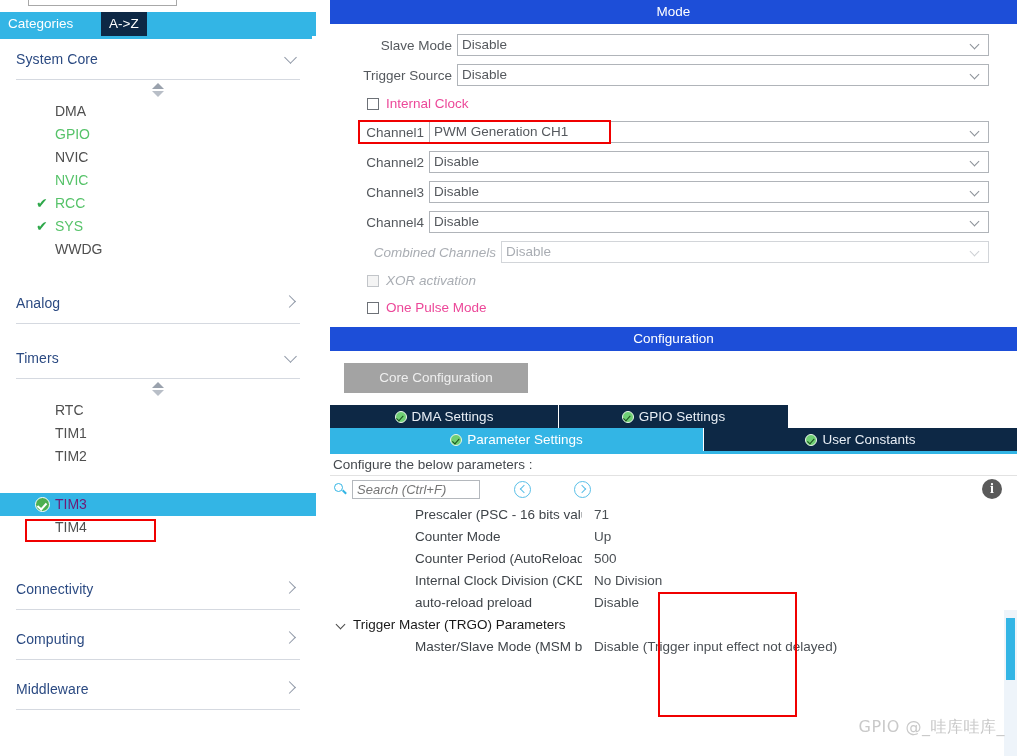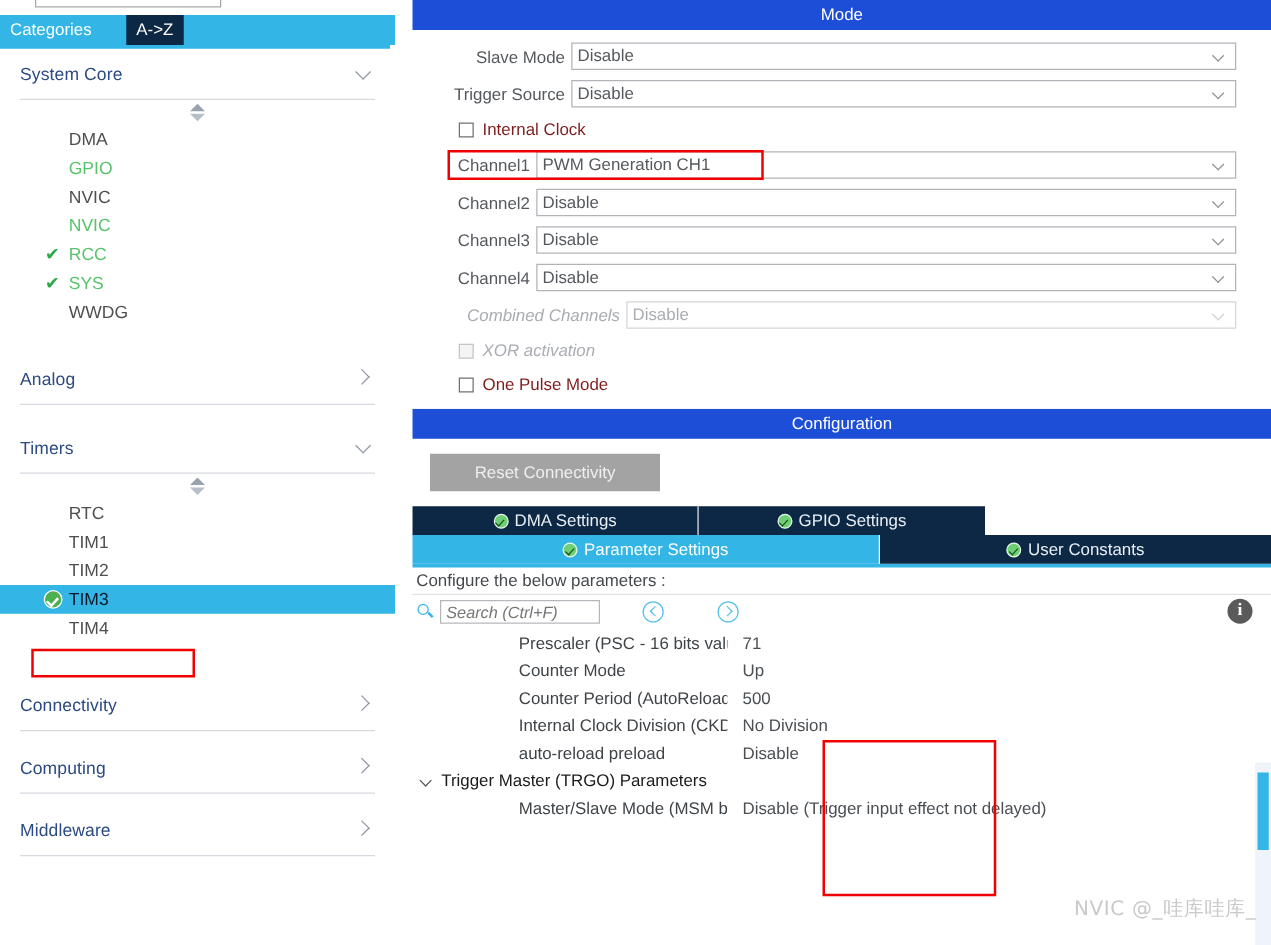--- a/index.html
+++ b/index.html
@@ -54,21 +54,21 @@
   }
   .spinner .up{top:3px;border-bottom:6px solid #9aa2ad;}
   .spinner .dn{top:11px;border-top:6px solid #b8bec7;}
 
   .peri-list{padding:0;margin:0;list-style:none;}
   .peri{
     position:relative;height:23px;line-height:23px;
     padding-left:55px;font-size:14px;color:#4f4f4f;white-space:nowrap;
   }
   .peri.green{color:#57c36a;}
-  .peri.selected{background:#33b5e5;color:#0f172a;width:290px;}
+  .peri.selected{background:#33b5e5;color:#701a75;width:290px;margin-top:25px;}
   .peri .tick{
     position:absolute;left:36px;top:0;height:23px;line-height:23px;
     color:#2ea84a;font-size:14px;font-weight:bold;
   }
   .peri .okbadge{
     position:absolute;left:35px;top:4px;width:15px;height:15px;border-radius:50%;
     background:#4caf50;border:1.5px solid #ffffff;box-sizing:border-box;
   }
   .peri .okbadge::after{
     content:"";position:absolute;left:3.2px;top:2.6px;width:4px;height:7px;
@@ -107,21 +107,21 @@
     transform:rotate(45deg);
   }
   .combo.disabled .arrow::before{border-color:#cdd0d4;}
 
   .check-row{display:flex;align-items:center;height:27px;padding-left:37px;}
   .cb{
     width:12px;height:12px;border:1px solid #6d7177;background:#fff;
     box-sizing:border-box;margin-right:7px;
   }
   .cb.disabled{border-color:#c2c5c9;background:#f4f4f4;}
-  .cb-label{font-size:13.5px;color:#7f1d1d;}
+  .cb-label{font-size:13.5px;color:#ec4899;}
   .cb-label.disabled{color:#a9adb3;font-style:italic;}
 
   
   .cfg-body{position:relative;background:#ffffff;}
   .reset-btn{
     margin:12px 0 0 14px;width:184px;height:30px;line-height:30px;text-align:center;
     background:#a3a3a3;color:#efefef;font-size:13.5px;
   }
   .tabs-row{display:flex;height:23px;margin-top:12px;}
   .ctab{
@@ -367,21 +367,21 @@
       <div class="check-row">
         <span class="cb"></span>
         <span class="cb-label">One Pulse Mode</span>
       </div>
       <div style="height:6px"></div>
     </div>
 
     <div class="panel-title">Configuration</div>
     <div class="cfg-body">
 
-      <div class="reset-btn">Reset Connectivity</div>
+      <div class="reset-btn">Core Configuration</div>
 
       <div class="tabs-row">
         <div class="ctab" style="width:229px;">
           <span class="okdot"></span><span>DMA Settings</span>
         </div>
         <div class="ctab" style="width:229px;border-right:none;">
           <span class="okdot"></span><span>GPIO Settings</span>
         </div>
       </div>
 
@@ -439,15 +439,15 @@
           <span class="param-val">Disable (Trigger input effect not delayed)</span>
         </div>
       </div>
 
       <div class="redbox" style="left:328px;top:229px;width:139px;height:125px;"></div>
     </div>
 
     <div class="scroll-track"></div>
     <div class="scroll-thumb"></div>
 
-    <div class="watermark">NVIC @_哇库哇库_</div>
+    <div class="watermark">GPIO @_哇库哇库_</div>
   </div>
 </div>
 
 </body></html>

